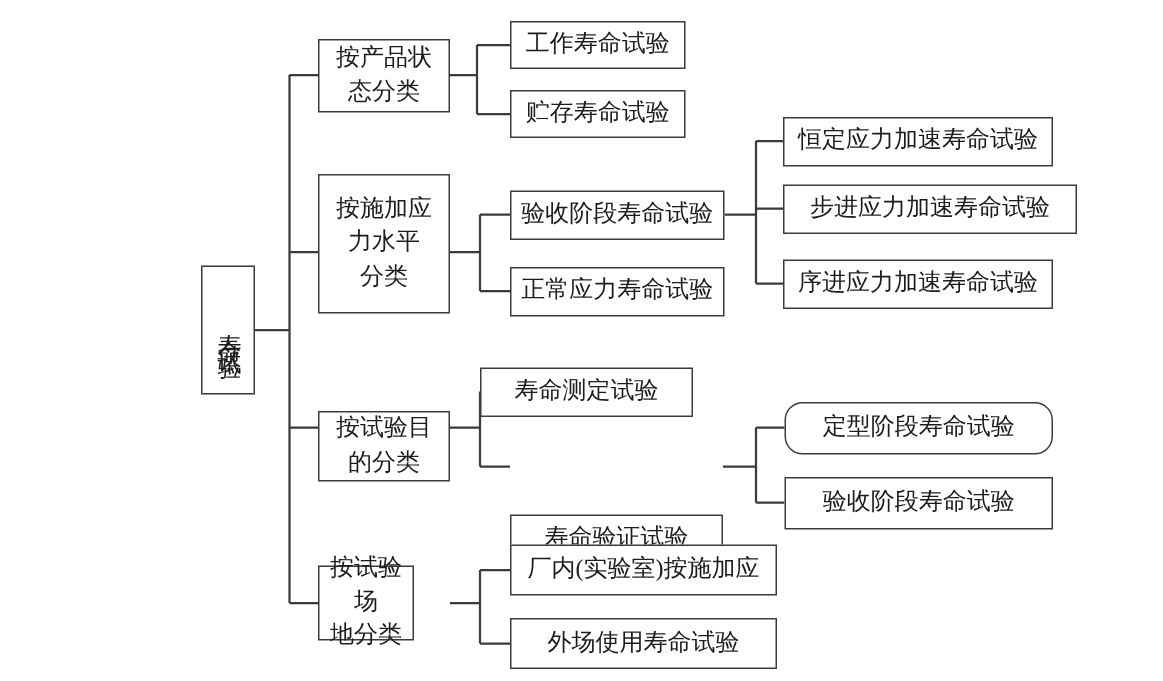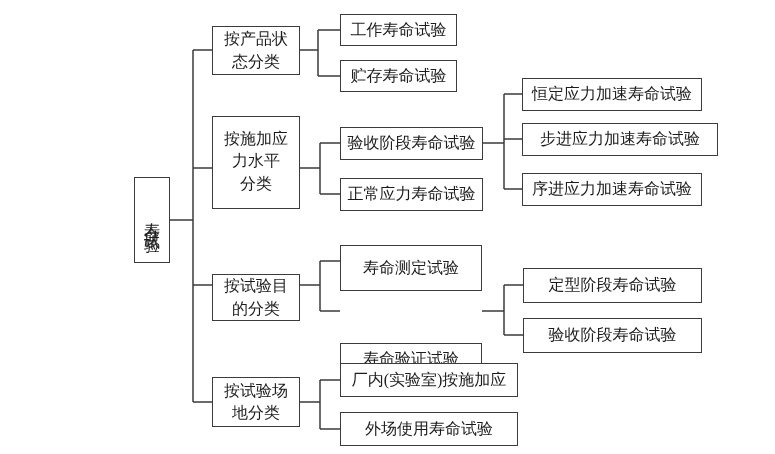--- a/index.html
+++ b/index.html
@@ -59,35 +59,35 @@
 
   <div class="box vertical" style="left:134px; top:177px; width:36px; height:86px;">寿命试验</div>
 
   <div class="box" style="left:212px; top:26px; width:88px; height:49px;">按产品状
 态分类</div>
   <div class="box" style="left:212px; top:116px; width:88px; height:93px;font-family:Liberation Mono, monospace;">按施加应
 力水平
 分类</div>
   <div class="box" style="left:212px; top:274px; width:88px; height:47px;">按试验目
 的分类</div>
-  <div class="box" style="left:212px; top:377px; width:88px; height:50px;">按试验场
+  <div class="box" style="left:212px; top:377px; width:64px; height:50px;">按试验场
 地分类</div>
 
   <div class="box" style="left:340px; top:14px; width:117px; height:32px;text-align:center;">工作寿命试验</div>
   <div class="box" style="left:340px; top:60px; width:117px; height:32px;">贮存寿命试验</div>
 
   <div class="box" style="left:340px; top:127px; width:143px; height:33px;">验收阶段寿命试验</div>
   <div class="box" style="left:340px; top:178px; width:143px; height:33px;">正常应力寿命试验</div>
 
-  <div class="box" style="left:340px; top:245px; width:142px; height:46px;">寿命测定试验</div>
+  <div class="box" style="left:320px; top:245px; width:142px; height:33px;">寿命测定试验</div>
   <div class="box" style="left:340px; top:295px; width:142px; height:33px;margin-top:48px;">寿命验证试验</div>
 
   <div class="box" style="left:340px; top:363px; width:178px; height:34px;">厂内(实验室)按施加应</div>
   <div class="box" style="left:340px; top:412px; width:178px; height:34px;">外场使用寿命试验</div>
 
   <div class="box" style="left:522px; top:78px; width:180px; height:33px;">恒定应力加速寿命试验</div>
   <div class="box" style="left:522px; top:123px; width:196px; height:33px;">步进应力加速寿命试验</div>
   <div class="box" style="left:522px; top:173px; width:180px; height:33px;">序进应力加速寿命试验</div>
 
-  <div class="box" style="left:523px; top:268px; width:179px; height:35px;">定型阶段寿命试验</div>
+  <div class="box" style="left:523px; top:268px; width:179px; height:35px;border-radius:12px;">定型阶段寿命试验</div>
   <div class="box" style="left:523px; top:318px; width:179px; height:35px;">验收阶段寿命试验</div>
 
 </div>
 
 </body></html>

